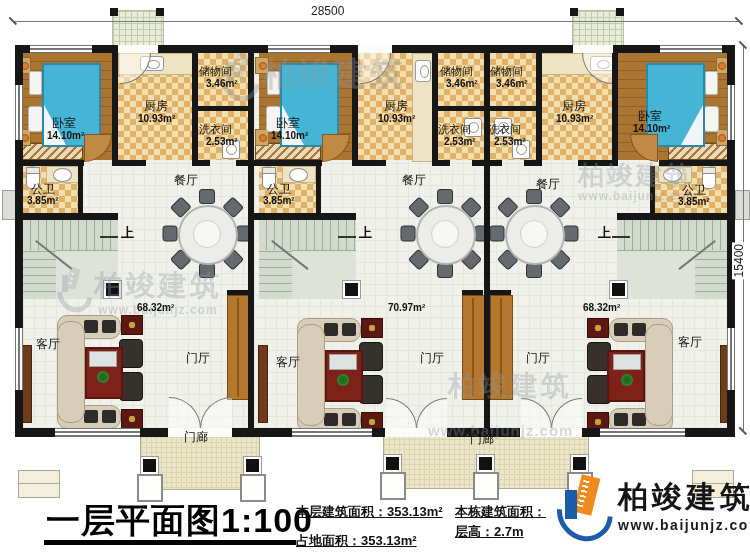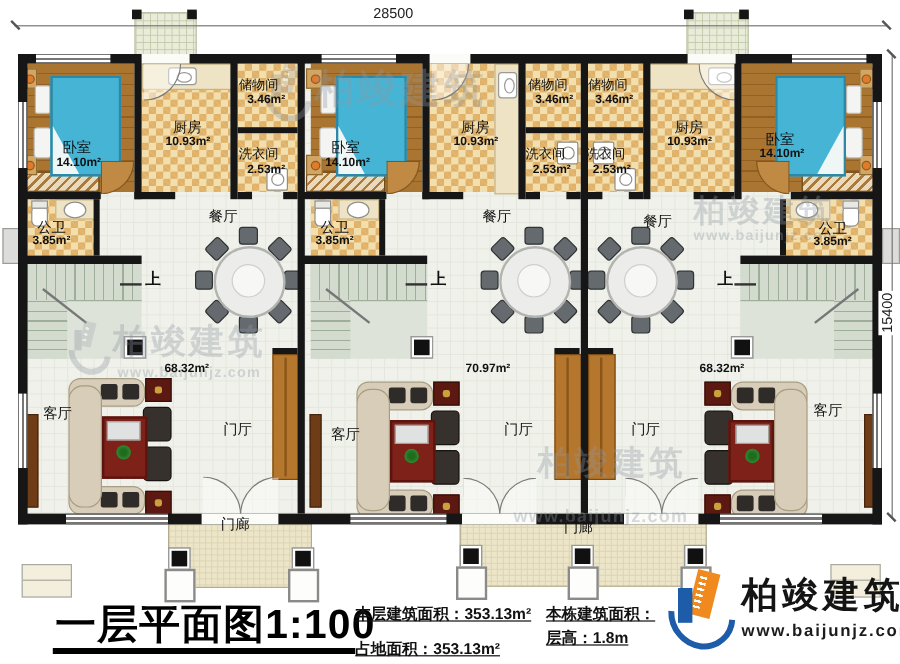--- a/index.html
+++ b/index.html
@@ -467,21 +467,21 @@
   <div class="abs dimline" style="left:743px;top:46px;width:1px;height:386px;"></div>
   <div class="tick" style="left:738px;top:44px;"></div>
   <div class="tick" style="left:738px;top:430px;"></div>
   <div class="abs dimtext" style="left:732px;top:242px;writing-mode:vertical-rl;transform:rotate(180deg);background:#fff;padding:2px 0;">15400</div>
 
   <div class="abs title" style="left:46px;top:498px;">一层平面图1:100</div>
   <div class="abs" style="left:44px;top:540px;width:252px;height:5px;background:#000;"></div>
   <div class="abs stat" style="left:296px;top:503px;">本层建筑面积：353.13m²</div>
   <div class="abs stat" style="left:296px;top:532px;">占地面积：353.13m²</div>
   <div class="abs stat" style="left:455px;top:503px;">本栋建筑面积：</div>
-  <div class="abs stat" style="left:455px;top:523px;">层高：1.8m</div>
+  <div class="abs stat" style="left:455px;top:523px;">层高：2.7m</div>
 
   <div class="abs" style="left:558px;top:476px;display:flex;align-items:flex-start;gap:4px;">
     <div class="glyph" style="width:56px;height:62px;">
       <div class="g-swoosh"></div>
         <div class="g-tower"></div>
         <div class="g-tower2"></div>
     </div>
     <div>
       <div class="logo-name" style="margin-top:6px;">柏竣建筑</div>
       <div class="logo-url" style="margin-top:6px;">www.baijunjz.com</div>

